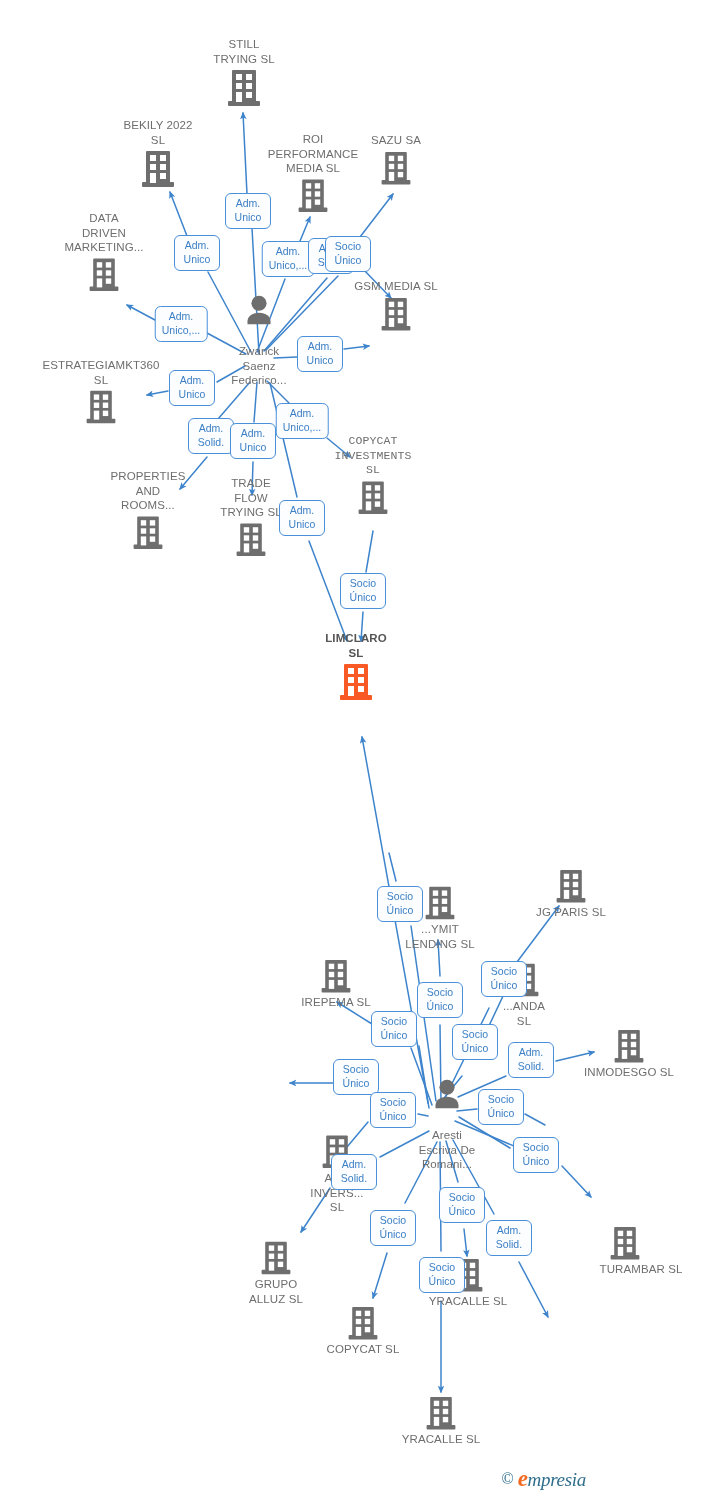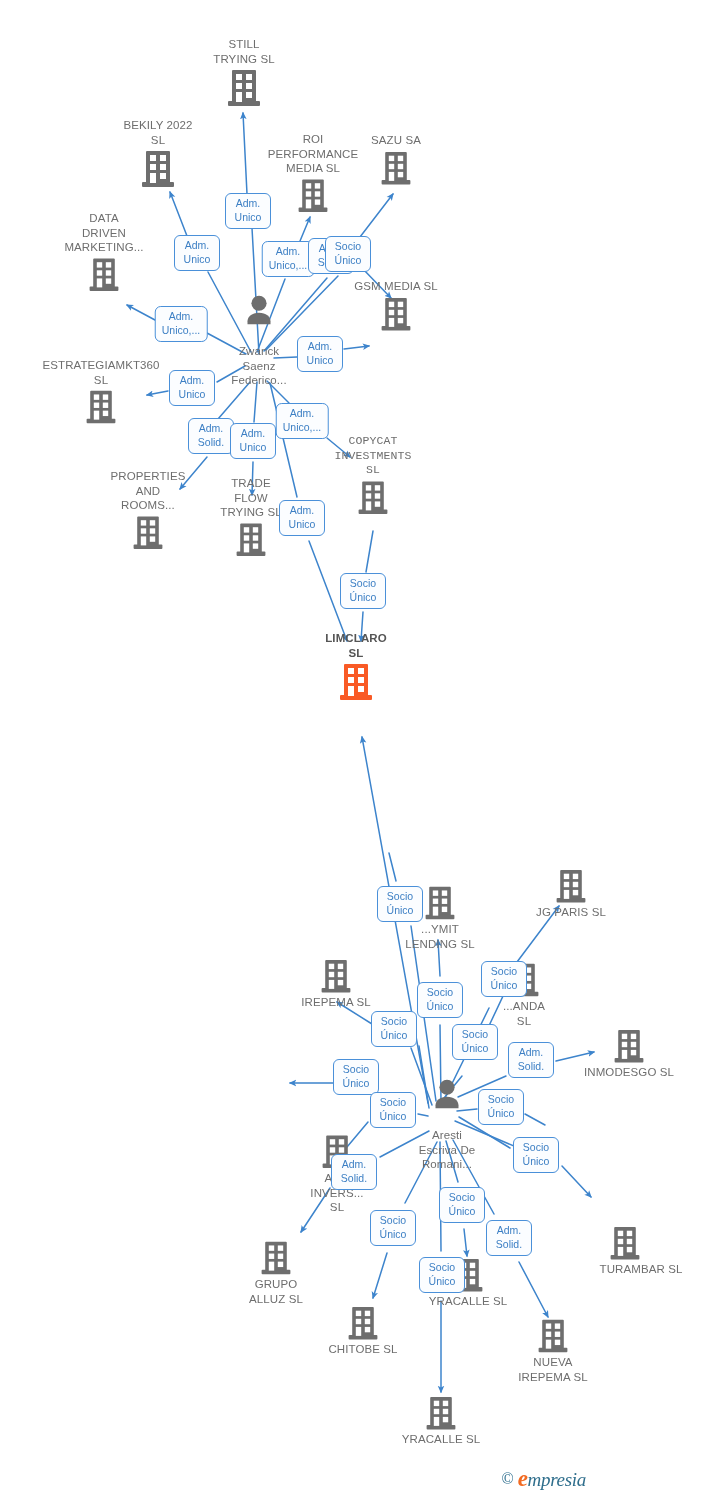--- a/index.html
+++ b/index.html
@@ -658,43 +658,23 @@
           <g fill="#ffffff">
             <rect x="12" y="6" width="6" height="6"></rect>
             <rect x="22" y="6" width="6" height="6"></rect>
             <rect x="12" y="15" width="6" height="6"></rect>
             <rect x="22" y="15" width="6" height="6"></rect>
             <rect x="12" y="24" width="6" height="10"></rect>
             <rect x="22" y="24" width="6" height="6"></rect>
           </g>
         </svg>
     </div>
-    <div class="node-label" style="order:2;">CHITOBE  SL</div>
-  </div>
-
-  <div class="node company" style="left:553px; top:1350px;">
-    <div class="icon-wrap" style="order:1;">
-      <svg width="36" height="37" viewBox="0 0 40 41">
-          <g fill="#6e6e6e">
-            <rect x="8" y="2" width="24" height="34" rx="1"></rect>
-            <rect x="4" y="33" width="32" height="5" rx="1"></rect>
-          </g>
-          <g fill="#ffffff">
-            <rect x="12" y="6" width="6" height="6"></rect>
-            <rect x="22" y="6" width="6" height="6"></rect>
-            <rect x="12" y="15" width="6" height="6"></rect>
-            <rect x="22" y="15" width="6" height="6"></rect>
-            <rect x="12" y="24" width="6" height="10"></rect>
-            <rect x="22" y="24" width="6" height="6"></rect>
-          </g>
-        </svg>
-    </div>
-    <div class="node-label" style="order:2;">NUEVA
-IREPEMA SL</div>
-  </div>
+    <div class="node-label" style="order:2;">COPYCAT  SL</div>
+  </div>
+
 
   <div class="node company" style="left:441px; top:1420px;">
     <div class="icon-wrap" style="order:1;">
       <svg width="36" height="37" viewBox="0 0 40 41">
           <g fill="#6e6e6e">
             <rect x="8" y="2" width="24" height="34" rx="1"></rect>
             <rect x="4" y="33" width="32" height="5" rx="1"></rect>
           </g>
           <g fill="#ffffff">
             <rect x="12" y="6" width="6" height="6"></rect>

